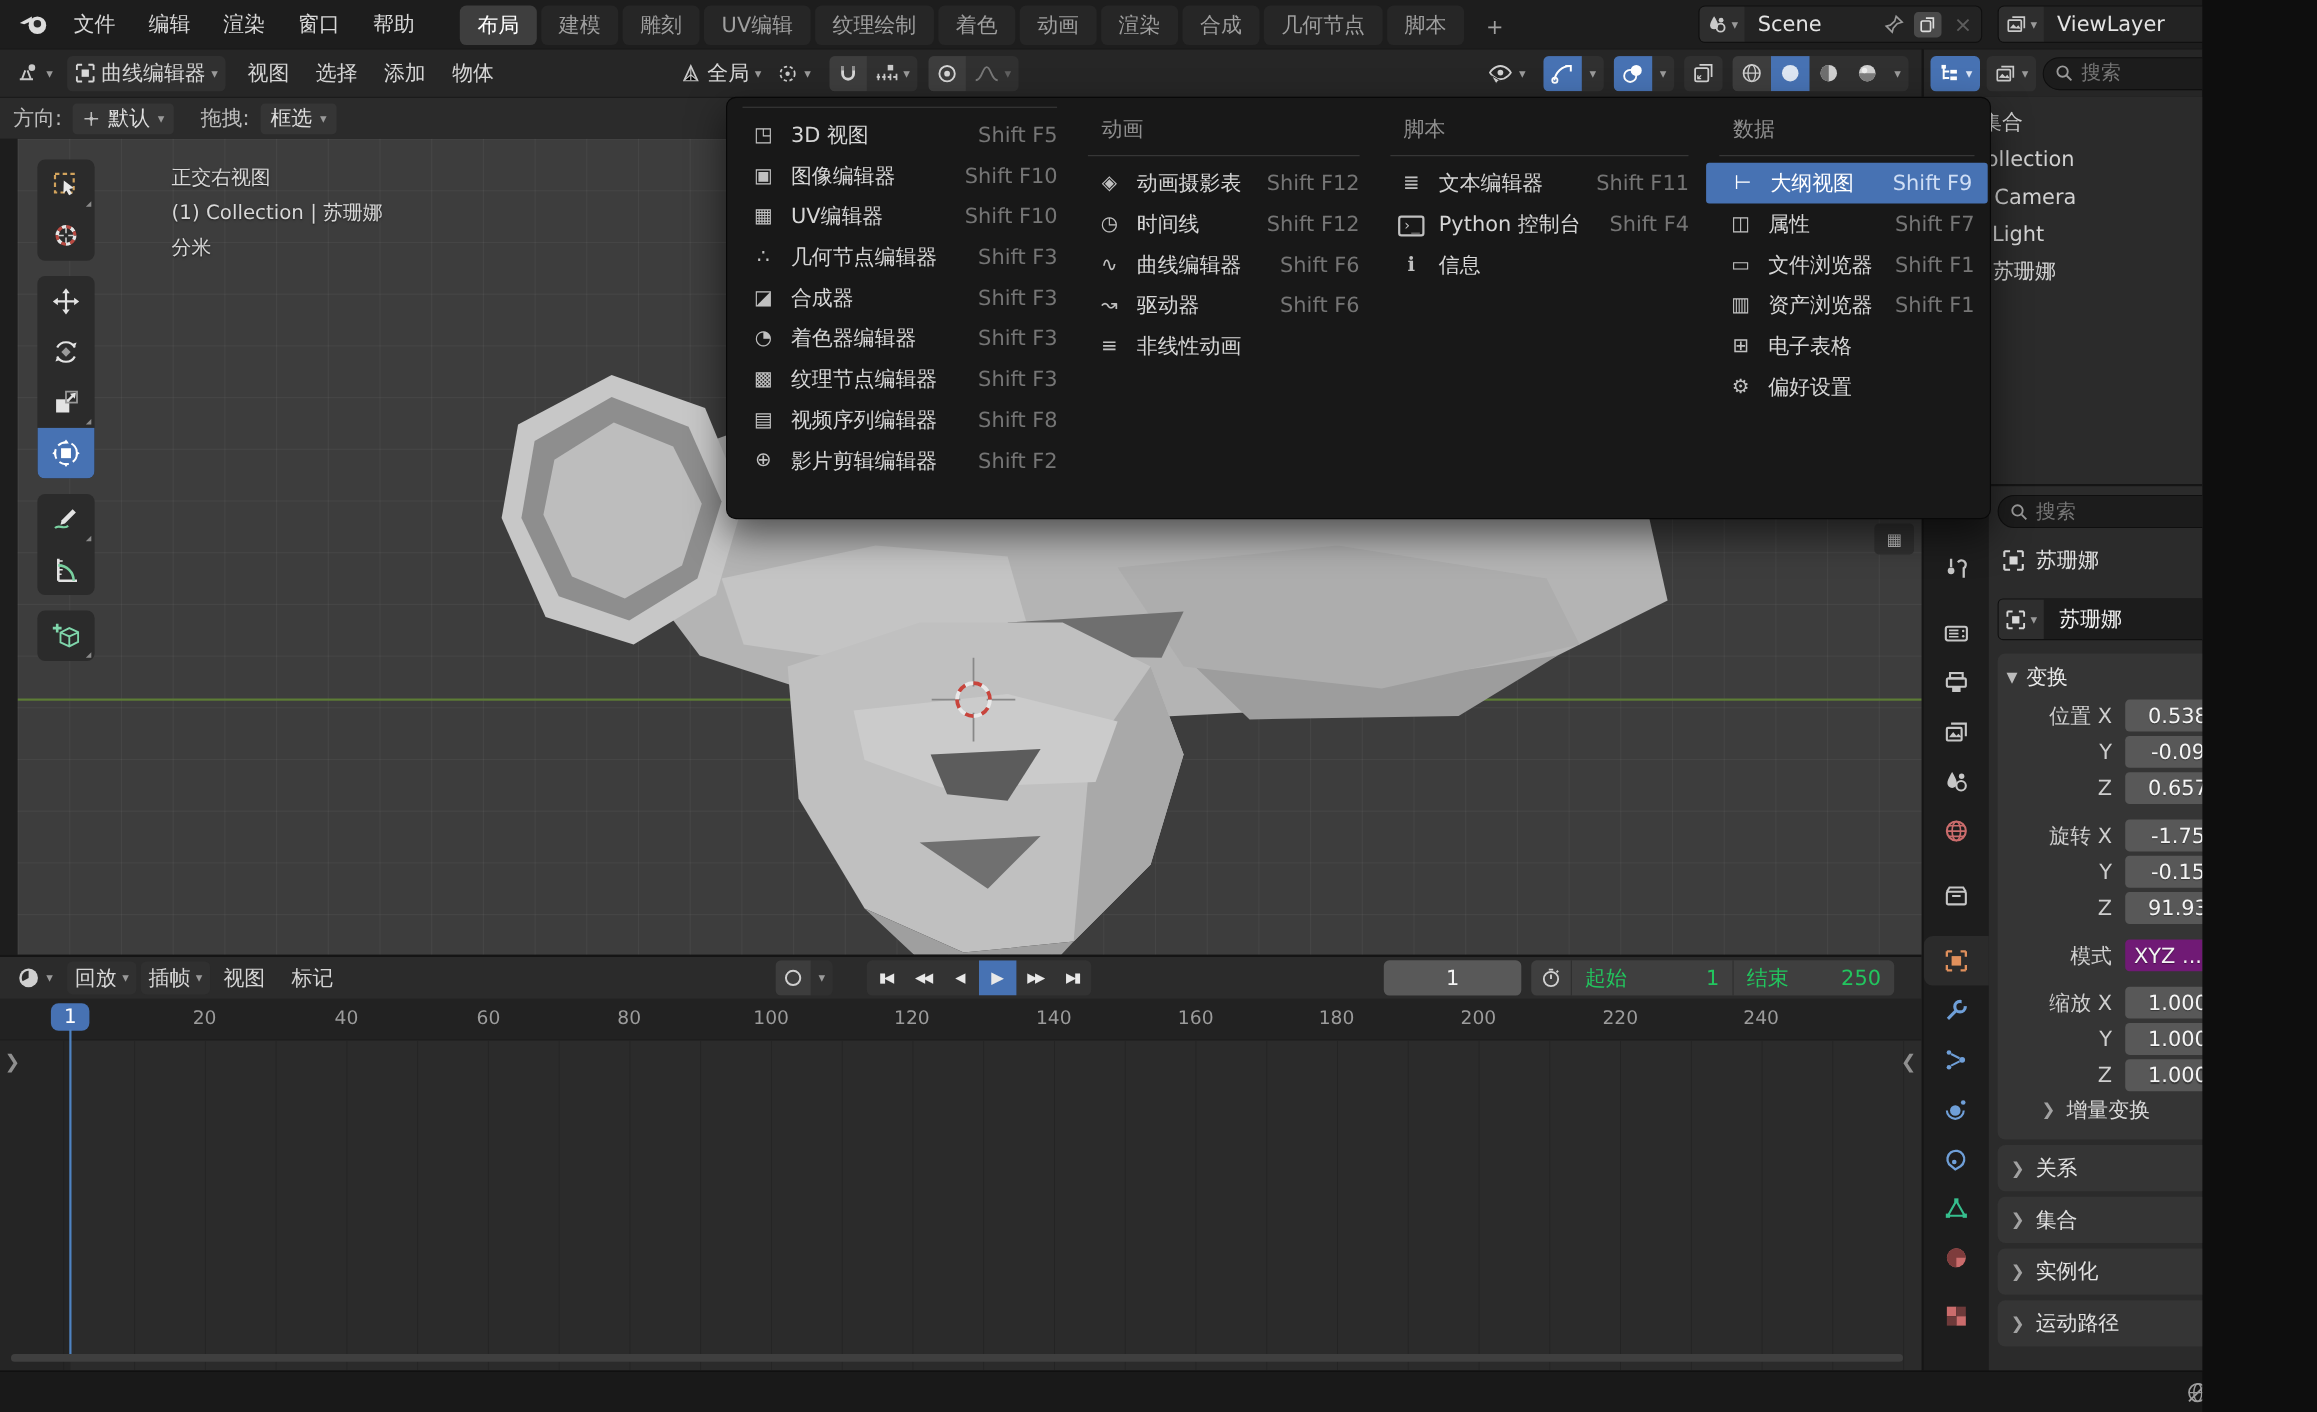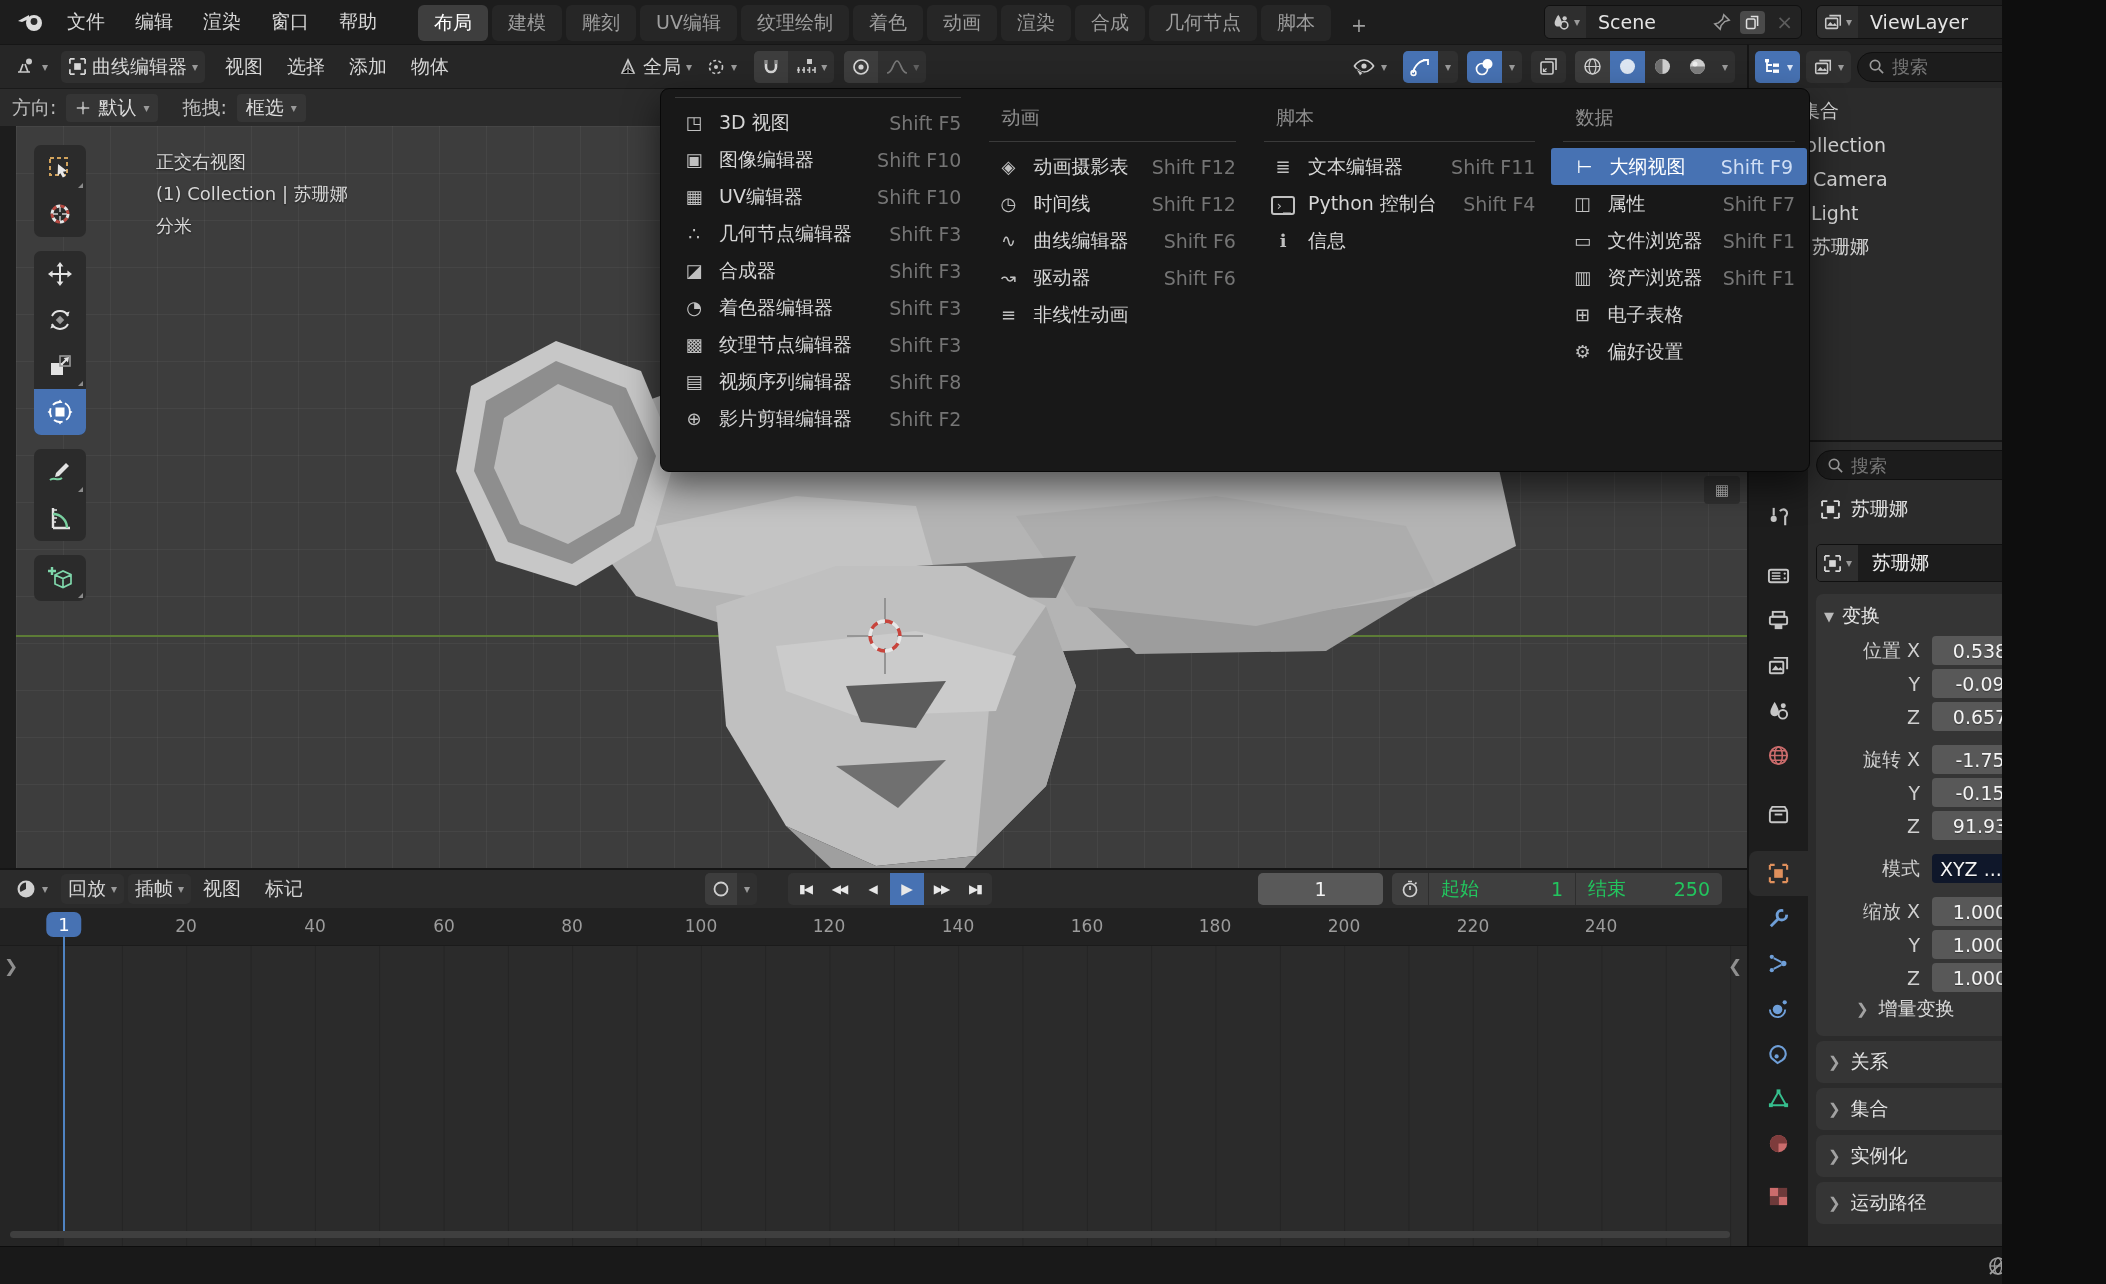--- a/index.html
+++ b/index.html
@@ -94,21 +94,21 @@
 .crumb{display:flex;align-items:center;gap:10px;margin:16px 4px 0;color:#e0e0e0}
 .datablock{display:flex;margin-top:22px;height:38px;border-radius:5px;overflow:hidden;border:1px solid #101010}
 .datablock .dchip{background:#2e2e2e;display:flex;align-items:center;gap:4px;padding:0 6px}
 .datablock .dname{flex:1;background:#1c1c1c;display:flex;align-items:center;padding:0 14px;color:#efefef}
 .panel{background:#353535;border-radius:7px;margin-top:12px;padding:6px 8px 10px}
 .panel-h{display:flex;align-items:center;gap:8px;height:32px;color:#e8e8e8}
 .dragdots{margin-left:auto;color:#6e6e6e;letter-spacing:2px;font-size:15px}
 .trow{display:grid;grid-template-columns:104px 96px 40px 24px;align-items:center;gap:4px;margin-top:4px}
 .trow .lab{text-align:right;padding-right:8px;color:#cfcfcf;white-space:nowrap}
 .nfield{background:#585858;border-radius:4px;height:29px;display:flex;align-items:center;justify-content:center;color:#f4f4f4;text-shadow:0 1px 1px rgba(0,0,0,.4)}
-.nfield.drop{background:#0f172a;justify-content:space-between;padding:0 8px}
+.nfield.drop{background:#701a75;justify-content:space-between;padding:0 8px}
 .lockc{display:flex;justify-content:center}
 .adot{width:8px;height:8px;border-radius:50%;background:#dcdcdc;margin:0 auto}
 .gapr{height:10px}
 .subrow{display:flex;align-items:center;gap:10px;height:34px;color:#dadada;padding-left:32px}
 .spanel{background:#353535;border-radius:7px;margin-top:5px;height:42px;display:flex;align-items:center;gap:10px;padding:0 12px;color:#e2e2e2}
 .spanel .car,.subrow .car{color:#a2a2a2;font-size:15px}
 
 
 .timeline{position:absolute;left:0;top:868px;width:1747px;height:378px;background:#2b2b2b;border-top:2px solid #151515;z-index:6;overflow:hidden}
 .tl-head{position:absolute;left:0;top:0;width:100%;height:38px;background:#2b2b2b;display:flex;align-items:center;padding:0 8px}

